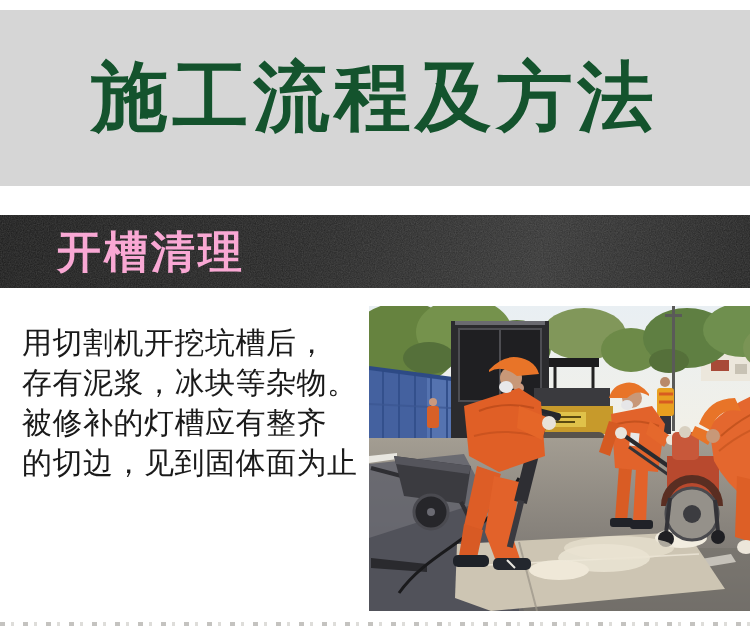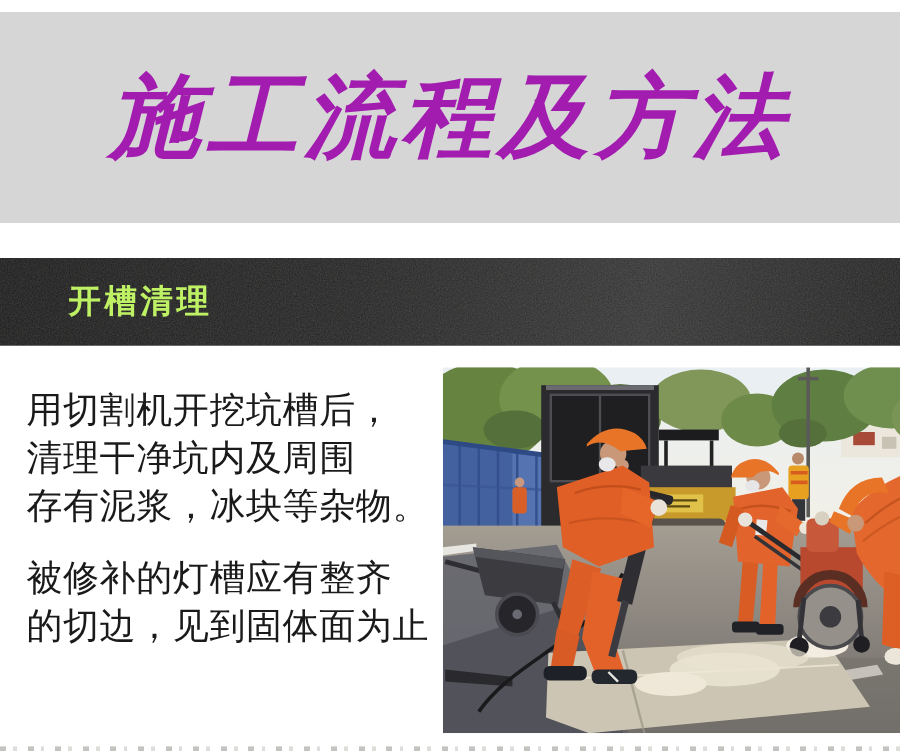--- a/index.html
+++ b/index.html
@@ -18,23 +18,22 @@
     height: 176px;
     background: #d6d6d6;
     display: flex;
     align-items: center;
     justify-content: center;
   }
   .title-banner h1 {
     font-size: 76px;
     font-weight: 700;
     letter-spacing: 5px;
-    color: #a21caf;
+    color: #14532d;
     white-space: nowrap;
-    font-style: italic;
   }
   
   .gap { height: 29px; background: #ffffff; }
   
   .section-banner {
     position: relative;
     height: 73px;
     overflow: hidden;
     background: #1b1b1b;
   }
@@ -51,39 +50,39 @@
       rgba(255,255,255,0.00) 0%,
       rgba(255,255,255,0.04) 40%,
       rgba(255,255,255,0.11) 72%,
       rgba(255,255,255,0.03) 100%);
   }
   .section-banner h2 {
     position: relative;
     z-index: 2;
     line-height: 73px;
     padding-left: 57px;
-    font-size: 27px;
+    font-size: 44px;
     font-weight: 700;
     letter-spacing: 3px;
-    color: #bef264;
+    color: #f9a8d4;
     white-space: nowrap;
   }
   
   .content {
     display: flex;
     align-items: flex-start;
     gap: 44px;
   }
   .text-col {
     width: 325px;
     padding: 35px 0 0 22px;
     color: #1a1a1a;
   }
   .text-col .para { margin: 0; }
-  .text-col .para + .para { margin-top: 20px; }
+  .text-col .para + .para { }
   .text-col .line {
     display: block;
     font-size: 30px;
     line-height: 40px;
     white-space: nowrap;
     letter-spacing: 0.5px;
   }
   .photo {
     width: 412px;
     height: 305px;
@@ -128,21 +127,20 @@
     </svg>
     <div class="sheen"></div>
     <h2>开槽清理</h2>
   </div>
 
   <main class="content">
 
     <div class="text-col">
       <p class="para">
         <span class="line">用切割机开挖坑槽后，</span>
-        <span class="line">清理干净坑内及周围</span>
         <span class="line">存有泥浆，冰块等杂物。</span>
       </p>
       <p class="para">
         <span class="line">被修补的灯槽应有整齐</span>
         <span class="line">的切边，见到固体面为止</span>
       </p>
     </div>
 
     <figure class="photo">
       <svg viewBox="0 0 412 305">

